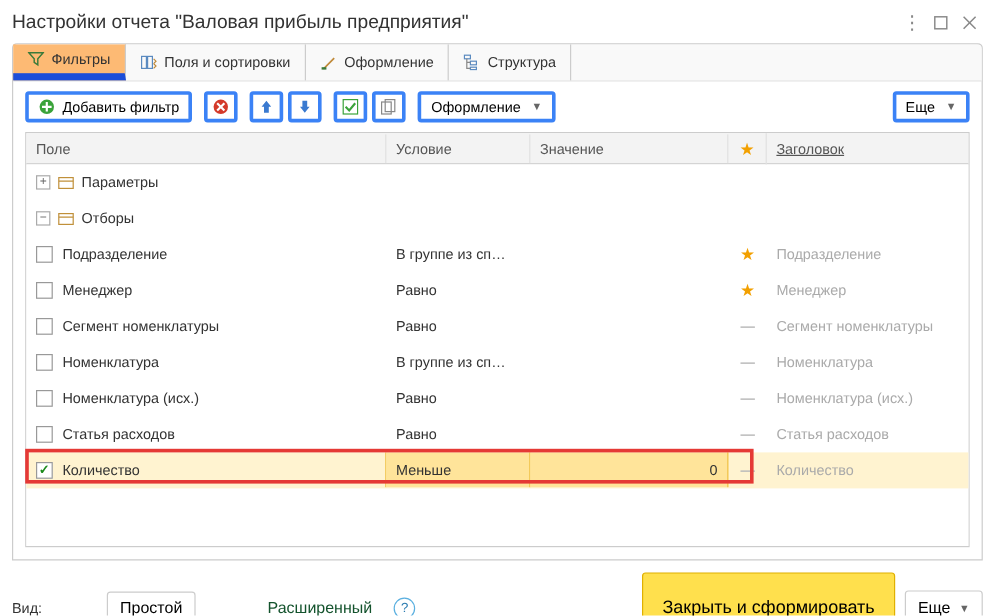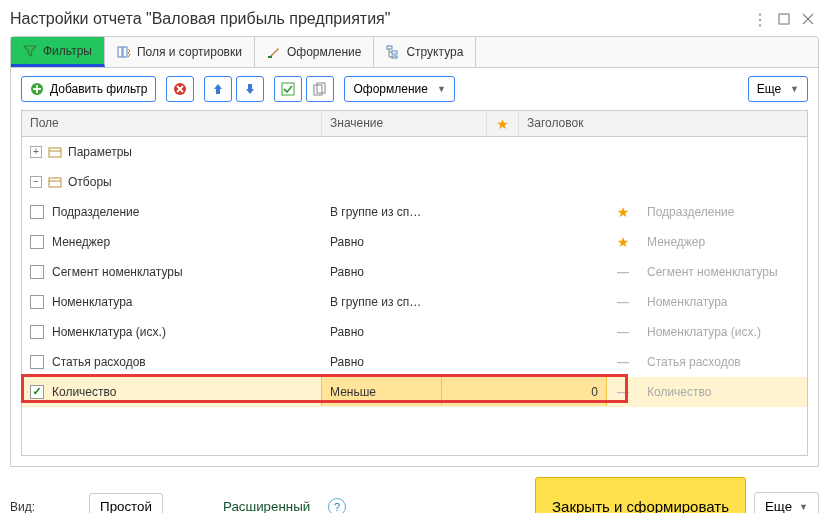--- a/index.html
+++ b/index.html
@@ -39,61 +39,61 @@
   }
   .tab {
     display: flex; align-items: center;
     padding: 6px 12px;
     border-right: 1px solid #ccc;
     cursor: pointer;
     gap: 6px;
     height: 30px;
   }
   .tab.active {
-    background: #22c55e;
-    border-bottom: 3px solid #1d4ed8;
+    background: #fdba74;
+    border-bottom: 6px solid #1d4ed8;
     margin-bottom: -1px;
     font-weight: 400;
   }
   .toolbar {
     display: flex;
     align-items: center;
     padding: 8px 10px;
     gap: 10px;
   }
   .tbtn {
     display: inline-flex; align-items: center; gap: 6px;
-    border: 1px solid #3b82f6; border-radius: 3px;
+    border: 3px solid #3b82f6; border-radius: 3px;
     padding: 4px 8px; height: 26px;
     background: #fff; cursor: pointer;
     font-size: 12px;
   }
   .tbtn.icon-only { padding: 4px; width: 28px; justify-content: center; }
   .tgroup { display: inline-flex; gap: 4px; }
   .spacer { flex: 1; }
   .caret { font-size: 9px; color: #666; margin-left: 3px; }
 
   .grid {
     margin: 0 10px 10px 10px;
     border: 1px solid #ccc;
   }
   .ghead {
     display: flex;
     background: #f3f3f3;
     border-bottom: 1px solid #ccc;
     font-size: 12px;
     color: #555;
     height: 26px;
-    align-items: flex-start;
+    align-items: center;
   }
   .ghead > div {
     padding: 5px 8px;
     border-right: 1px solid #e0e0e0;
   }
-  .ghead > div:last-child { border-right: none; }
+  .ghead > div:last-child { border-right: none; text-decoration: underline; }
   .c-field   { width: 300px; }
   .c-cond    { width: 120px; }
   .c-value   { width: 165px; }
   .c-star    { width: 32px; text-align: center; }
   .c-title   { flex: 1; }
 
   .gbody { background: #fff; }
   .grow {
     display: flex;
     height: 30px;
@@ -304,20 +304,21 @@
     <span class="spacer"></span>
     <button class="tbtn">
       <span>Еще</span>
       <span class="caret">▼</span>
     </button>
   </div>
 
   <div class="grid">
     <div class="ghead">
       <div class="c-field">Поле</div>
+      <div class="c-cond">Условие</div>
       <div class="c-value">Значение</div>
       <div class="c-star"><span class="star-orange">★</span></div>
       <div class="c-title">Заголовок</div>
     </div>
     <div class="gbody">
       <div class="grow">
         <div class="c-field indent1">
           <span class="tree-toggle">+</span>
           <span class="folder-icon">
             <svg width="14" height="14">

